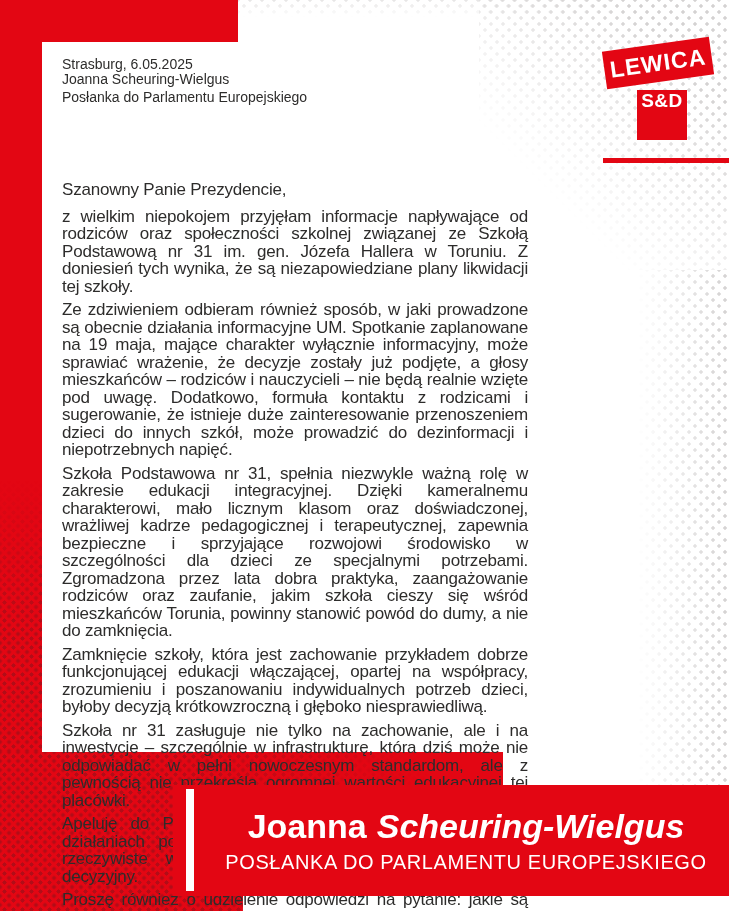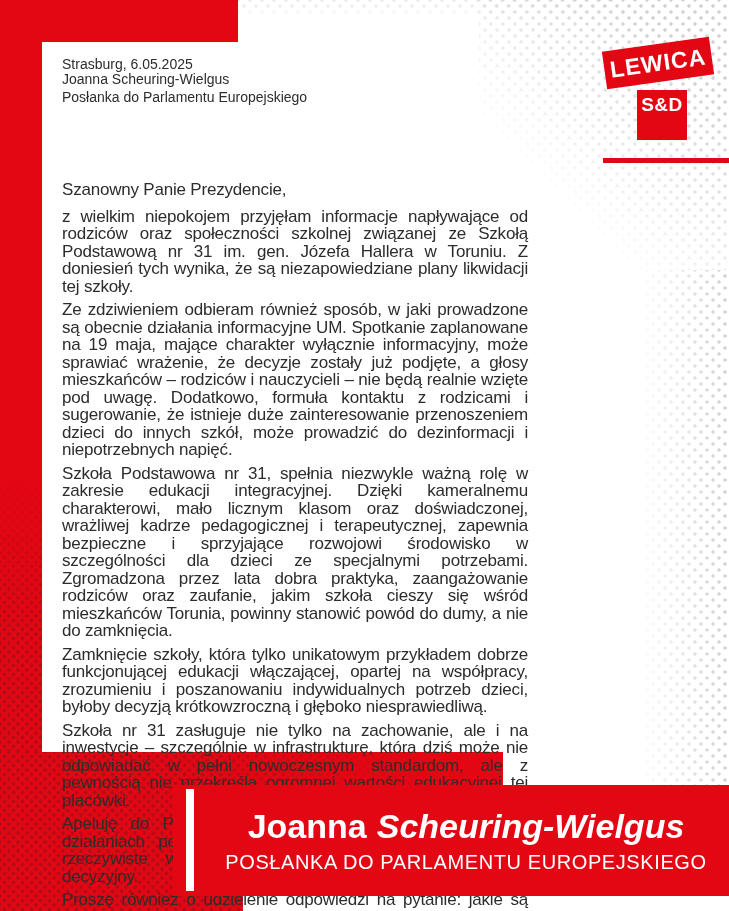--- a/index.html
+++ b/index.html
@@ -72,22 +72,22 @@
   }
   
   .lewica-logo{
     position:absolute;left:604px;top:44px;width:108px;height:38px;
     background:#e30613;transform:rotate(-8deg);
     display:flex;align-items:center;justify-content:center;z-index:5;
   }
   .lewica-logo span{color:#fff;font-weight:700;font-size:23px;letter-spacing:1px;}
   .sd-logo{
     position:absolute;left:637px;top:90px;width:50px;height:50px;
-    background:#e30613;display:flex;align-items:flex-end;justify-content:center;
-    padding-bottom:24px;box-sizing:border-box;z-index:5;
+    background:#e30613;display:flex;justify-content:center;
+    padding-bottom:10px;box-sizing:border-box;z-index:5;
   }
   .sd-logo span{color:#fff;font-weight:700;font-size:19px;letter-spacing:.5px;}
   .brand-divider{position:absolute;left:603px;top:158px;width:126px;height:5px;background:#e30613;z-index:5;}
   
   .sender-block{position:absolute;left:62px;top:70px;font-size:14px;line-height:18px;}
   .dateline{position:absolute;left:62px;top:56px;width:498px;font-size:14px;line-height:17px;}
   .recipient-block{position:absolute;left:62px;top:113px;width:498px;text-align:right;font-size:14px;line-height:18px;}
   .letter-body{position:absolute;left:62px;top:181px;width:466px;font-size:17px;line-height:17.5px;letter-spacing:-.2px;}
   .letter-body p{margin:0 0 6px 0;text-align:justify;}
   .letter-body p.salutation{text-align:left;margin-bottom:9px;}
@@ -123,21 +123,21 @@
   </div>
 
   <div class="dateline">Strasburg, 6.05.2025</div>
 
 
   <div class="letter-body">
     <p class="salutation">Szanowny Panie Prezydencie,</p>
     <p>z wielkim niepokojem przyjęłam informacje napływające od rodziców oraz społeczności szkolnej związanej ze Szkołą Podstawową nr 31 im. gen. Józefa Hallera w Toruniu. Z doniesień tych wynika, że są niezapowiedziane plany likwidacji tej szkoły.</p>
     <p>Ze zdziwieniem odbieram również sposób, w jaki prowadzone są obecnie działania informacyjne UM. Spotkanie zaplanowane na 19 maja, mające charakter wyłącznie informacyjny, może sprawiać wrażenie, że decyzje zostały już podjęte, a głosy mieszkańców – rodziców i nauczycieli – nie będą realnie wzięte pod uwagę. Dodatkowo, formuła kontaktu z rodzicami i sugerowanie, że istnieje duże zainteresowanie przenoszeniem dzieci do innych szkół, może prowadzić do dezinformacji i niepotrzebnych napięć.</p>
     <p>Szkoła Podstawowa nr 31, spełnia niezwykle ważną rolę w zakresie edukacji integracyjnej. Dzięki kameralnemu charakterowi, mało licznym klasom oraz doświadczonej, wrażliwej kadrze pedagogicznej i terapeutycznej, zapewnia bezpieczne i sprzyjające rozwojowi środowisko w szczególności dla dzieci ze specjalnymi potrzebami. Zgromadzona przez lata dobra praktyka, zaangażowanie rodziców oraz zaufanie, jakim szkoła cieszy się wśród mieszkańców Torunia, powinny stanowić powód do dumy, a nie do zamknięcia.</p>
-    <p>Zamknięcie szkoły, która tylko unikatowym przykładem dobrze funkcjonującej edukacji włączającej, opartej na współpracy, zrozumieniu i poszanowaniu indywidualnych potrzeb dzieci, byłoby decyzją krótkowzroczną i głęboko niesprawiedliwą.</p>
+    <p>Zamknięcie szkoły, która jest zachowanie przykładem dobrze funkcjonującej edukacji włączającej, opartej na współpracy, zrozumieniu i poszanowaniu indywidualnych potrzeb dzieci, byłoby decyzją krótkowzroczną i głęboko niesprawiedliwą.</p>
     <p>Szkoła nr 31 zasługuje nie tylko na zachowanie, ale i na inwestycje – szczególnie w infrastrukturę, która dziś może nie odpowiadać w pełni nowoczesnym standardom, ale z pewnością nie przekreśla ogromnej wartości edukacyjnej tej placówki.</p>
     <p>Apeluję do Pana Prezydenta o duże transparentność w działaniach podejmowanych przez władze miasta oraz o rzeczywiste włączenie społeczności szkolnej w proces decyzyjny.</p>
     <p>Proszę również o udzielenie odpowiedzi na pytanie: jakie są rzeczywiste przesłanki podejmowanych decyzji dotyczących przyszłości Szkoły Podstawowej nr 31 i czy planowane są jakiekolwiek działania naprawcze, które mogłyby pozwolić na dalsze funkcjonowanie placówki w obecnej lokalizacji?</p>
   </div>
 
   <div class="footer-band">
     <div class="footer-name">
       <span class="nm-reg">Joanna</span><span class="nm-bold">Scheuring-Wielgus</span>
     </div>
     <div class="footer-title">POSŁANKA DO PARLAMENTU EUROPEJSKIEGO</div>

